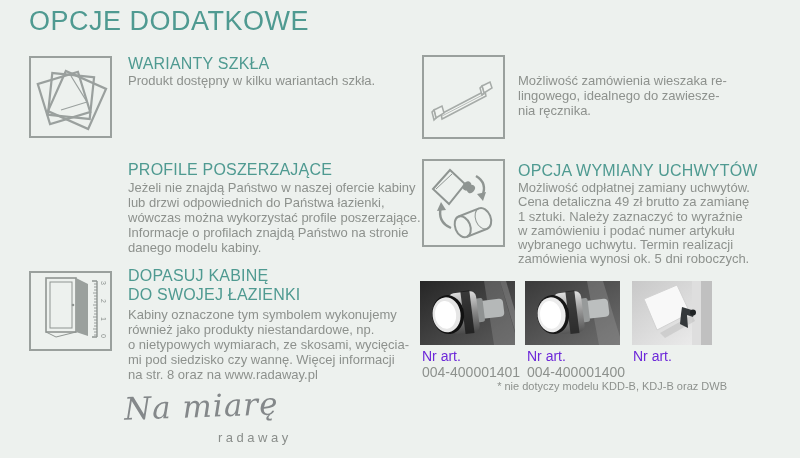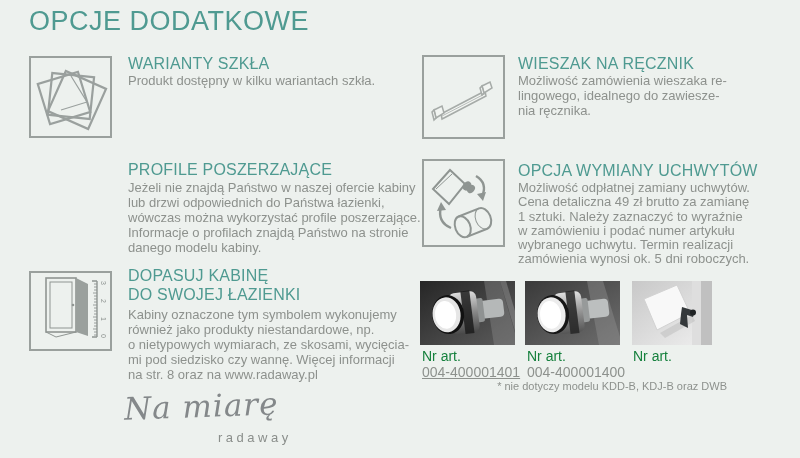--- a/index.html
+++ b/index.html
@@ -8,21 +8,21 @@
 
   .page-title{position:absolute;left:29px;top:6px;font-size:27px;letter-spacing:.5px;color:#4f9a91;white-space:nowrap;}
 
   .icon-box{position:absolute;border:2px solid #9aa09d;box-sizing:border-box;}
   .sec-heading{position:absolute;font-size:16px;line-height:19px;letter-spacing:.2px;color:#4f9a91;white-space:pre-line;}
   .sec-body{position:absolute;font-size:13px;line-height:15px;color:#8d918d;white-space:pre-line;}
   .sec-body.tight{line-height:14.3px;}
 
   .photo{position:absolute;top:281px;height:64px;}
   .photo svg{display:block;}
-  .nr-label{position:absolute;font-size:14px;color:#15803d;white-space:nowrap;}
+  .nr-label{position:absolute;font-size:14px;color:#6d28d9;white-space:nowrap;}
   .nr-value{position:absolute;font-size:14px;color:#8d918d;white-space:nowrap;}
   .footnote{position:absolute;left:450px;top:380px;width:277px;text-align:right;font-size:11px;color:#8d918d;}
 
   .logo-script{position:absolute;left:124px;top:388px;font-family:"DejaVu Serif",serif;font-style:italic;font-size:31px;color:#84888a;transform:rotate(-2deg);letter-spacing:1px;white-space:nowrap;}
   .logo-brand{position:absolute;left:186px;top:430px;font-size:13px;letter-spacing:3.5px;color:#8a8e8b;white-space:nowrap;margin-left:32px;}
 
   svg{overflow:visible;}
 </style>
 </head>
 <body>
@@ -93,21 +93,20 @@
       <g fill="#f2f5f2" stroke="#a6aba8" stroke-width="1.5">
         <polygon points="17,57 61,34 62,39 18,62"></polygon>
         <path d="M 17 59.5 L 61.5 36.5" stroke-width="0.8" fill="none"></path>
         <polygon points="58,29 66,25 68,31 60,36"></polygon>
         <polygon points="58,29 60,36 58,38 56,31"></polygon>
         <polygon points="10,53 18,49 20,56 12,61"></polygon>
         <polygon points="10,53 12,61 10,63 8,55"></polygon>
       </g>
     </svg>
   </div>
-  <div class="sec-heading" style="left:518px;top:54px;">WIESZAK NA RĘCZNIK</div>
   <div class="sec-body" style="left:518px;top:73px;">Możliwość zamówienia wieszaka re-
 lingowego, idealnego do zawiesze-
 nia ręcznika.</div>
 
   <div class="icon-box" style="left:422px;top:159px;width:83px;height:88px;">
     <svg width="79" height="84" viewBox="0 0 79 84">
       <g fill="none" stroke="#8f9592" stroke-width="2">
         <polygon points="9,28 26,9 41,23 25,43"></polygon>
         <path d="M 12 28 L 28 13" stroke-width="1"></path>
         <ellipse cx="43" cy="25" rx="3" ry="4" transform="rotate(40 43 25)" fill="#8f9592"></ellipse>
@@ -197,20 +196,20 @@
       <rect x="60" y="0" width="9" height="64" fill="#dedede"></rect>
       <rect x="69" y="0" width="11" height="64" fill="#c0c0c0"></rect>
       <polygon points="28,52 60,34 63,40 33,57" fill="#ababab" opacity="0.35"></polygon>
       <polygon points="12,18 45,4 58,32 25,49" fill="#f8f8f8" stroke="#d2d2d2" stroke-width="1"></polygon>
       <polygon points="50,26 63,30 61,36 55,34 56,47 48,43 49,33" fill="#34383b"></polygon>
       <circle cx="61" cy="31.5" r="3" fill="#1f2224"></circle>
     </svg>
   </div>
 
   <div class="nr-label" style="left:422px;top:348px;">Nr art.</div>
-  <div class="nr-value" style="left:422px;top:364px;text-decoration:underline;">004-400001401</div>
+  <div class="nr-value" style="left:422px;top:364px;">004-400001401</div>
   <div class="nr-label" style="left:527px;top:348px;">Nr art.</div>
   <div class="nr-value" style="left:527px;top:364px;">004-400001400</div>
   <div class="nr-label" style="left:633px;top:348px;">Nr art.</div>
 
   <div class="footnote">* nie dotyczy modelu KDD-B, KDJ-B oraz DWB</div>
 
 </div>
 
 </body></html>

